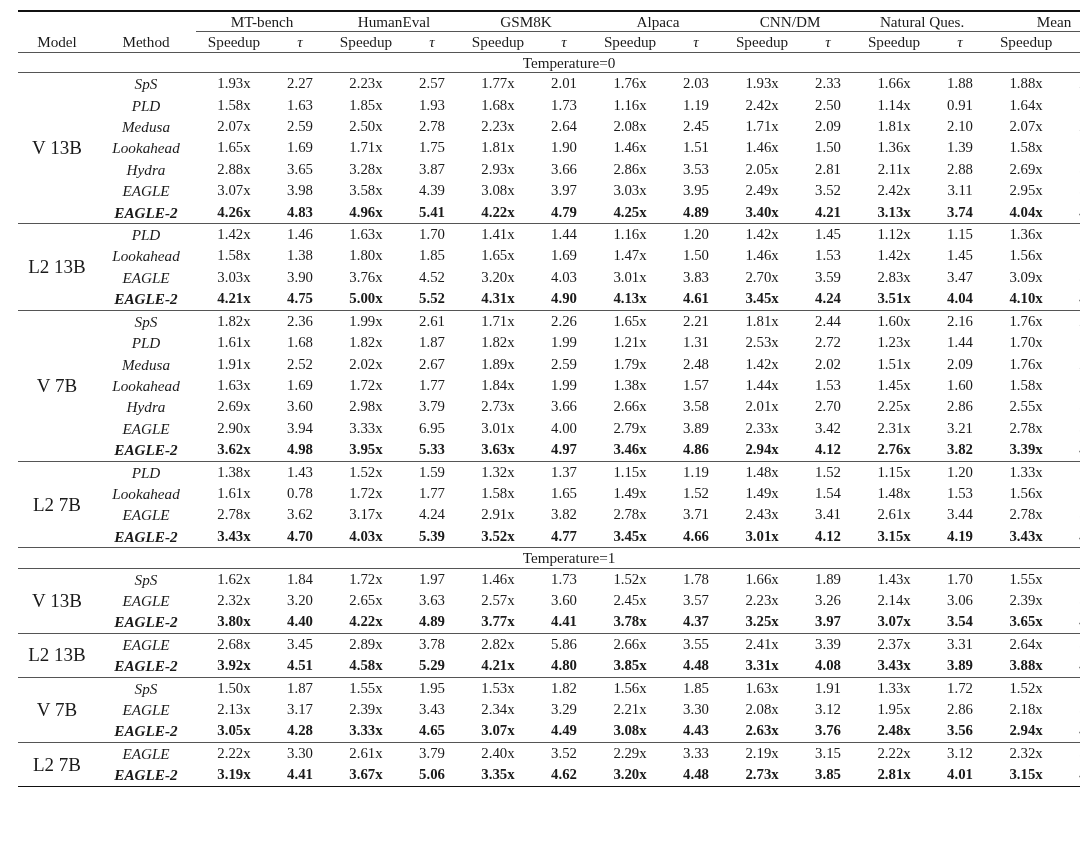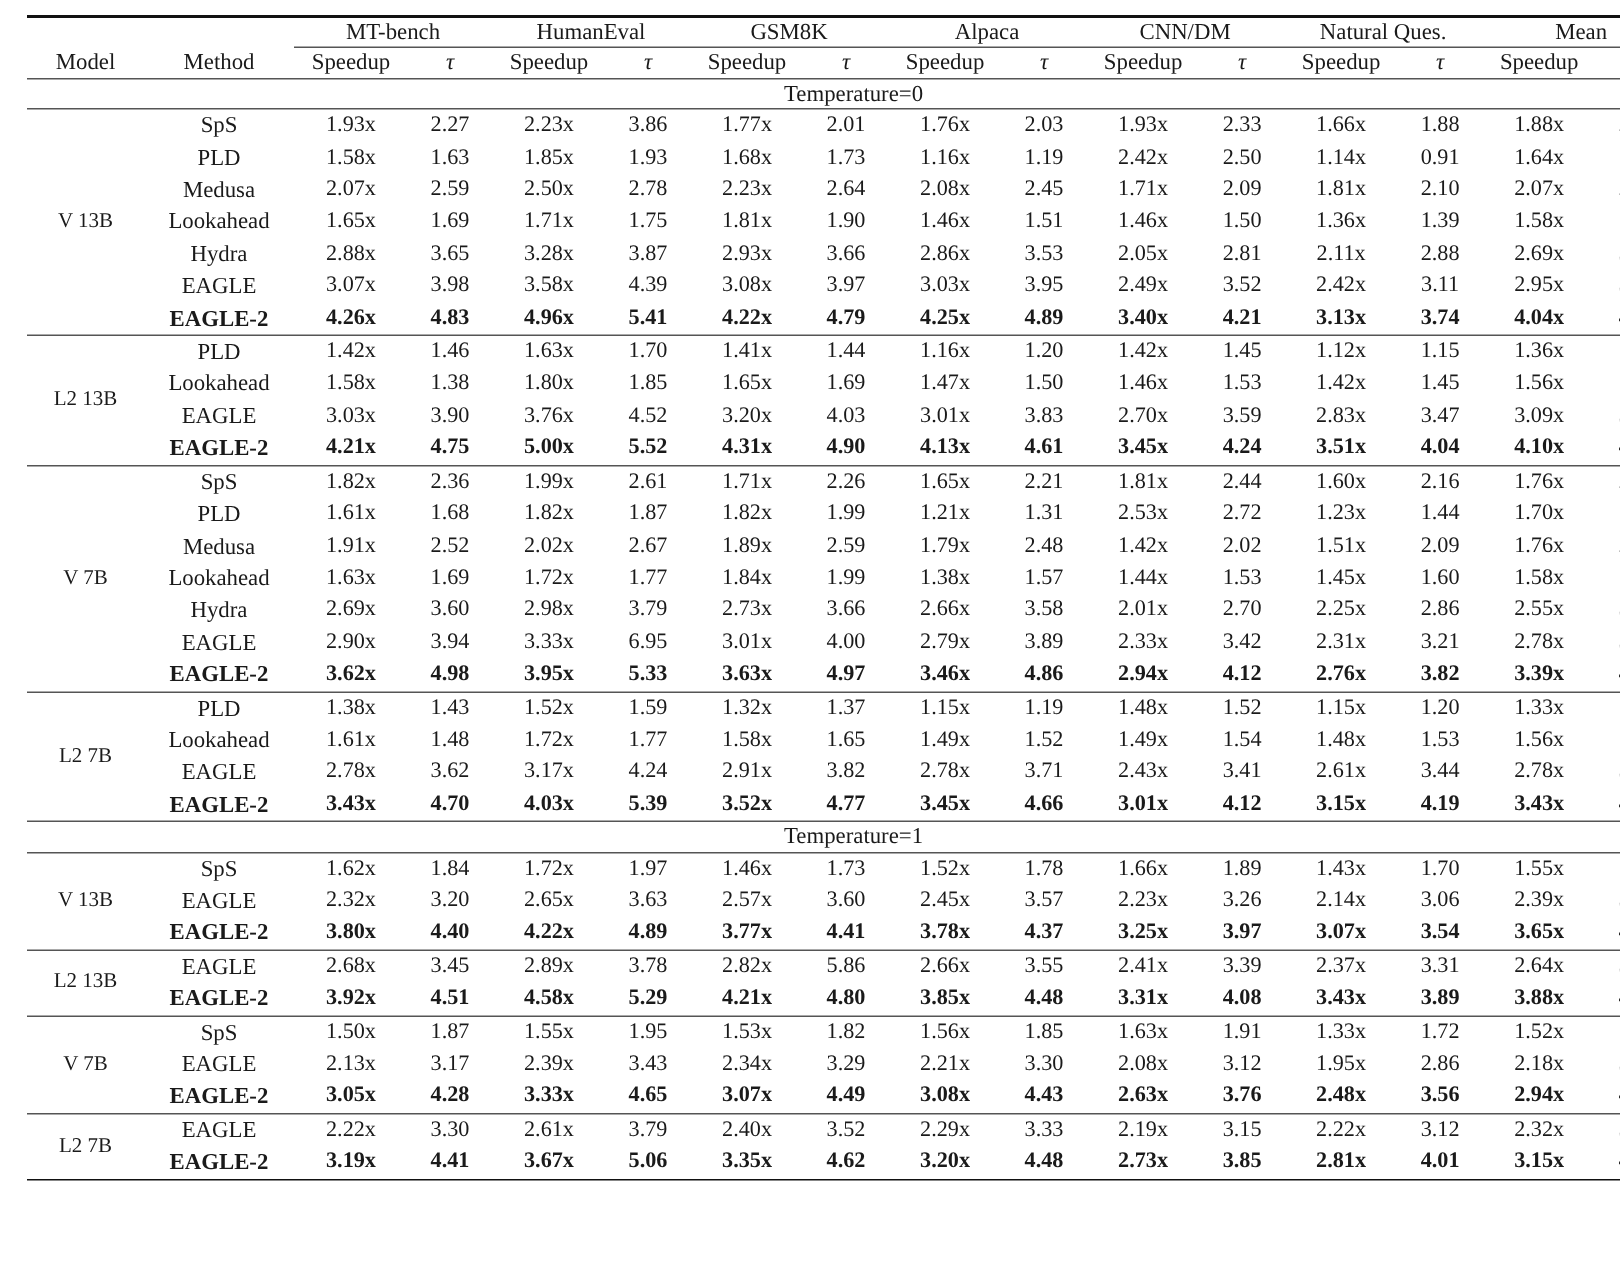--- a/index.html
+++ b/index.html
@@ -53,25 +53,26 @@
     padding-bottom: 2px;
   }
 
   .hdr-row td { padding: 3px 0 4px 0; }
   .grp-row td { padding: 4px 0 1px 0; }
   .temp-row td { padding: 6px 0 6px 0; font-size: 15.2px; }
 
   td.model-cell {
     text-align: center;
     vertical-align: middle;
-    font-size: 14px;
+    font-size: 19px;
   }
   td.method-cell {
     text-align: center;
     padding-right: 8px;
+    font-style: italic;
   }
   td.num {
     text-align: center;
     font-size: 14.8px;
   }
   tr.best td.num, tr.best td.method-cell {
     font-weight: bold;
   }
   tr.best td.num { font-weight: bold; }
   .tau { font-style: italic; font-family: "Liberation Serif", serif; }
@@ -131,21 +132,21 @@
         </tr>
         <tr class="midrule temp-row">
           <td colspan="16">Temperature=0</td>
         </tr>
         <tr class="data-row midrule">
           <td class="model-cell" rowspan="7" style="vertical-align: middle;">V 13B</td>
           <td class="method-cell">SpS</td>
           <td class="num">1.93x</td>
           <td class="num">2.27</td>
           <td class="num">2.23x</td>
-          <td class="num">3.86</td>
+          <td class="num">2.57</td>
           <td class="num">1.77x</td>
           <td class="num">2.01</td>
           <td class="num">1.76x</td>
           <td class="num">2.03</td>
           <td class="num">1.93x</td>
           <td class="num">2.33</td>
           <td class="num">1.66x</td>
           <td class="num">1.88</td>
           <td class="num">1.88x</td>
           <td class="num">2.18</td>
@@ -455,21 +456,21 @@
           <td class="num">1.48x</td>
           <td class="num">1.52</td>
           <td class="num">1.15x</td>
           <td class="num">1.20</td>
           <td class="num">1.33x</td>
           <td class="num">1.38</td>
         </tr>
         <tr class="data-row">
           <td class="method-cell">Lookahead</td>
           <td class="num">1.61x</td>
-          <td class="num">1.48</td>
+          <td class="num">0.78</td>
           <td class="num">1.72x</td>
           <td class="num">1.77</td>
           <td class="num">1.58x</td>
           <td class="num">1.65</td>
           <td class="num">1.49x</td>
           <td class="num">1.52</td>
           <td class="num">1.49x</td>
           <td class="num">1.54</td>
           <td class="num">1.48x</td>
           <td class="num">1.53</td>

